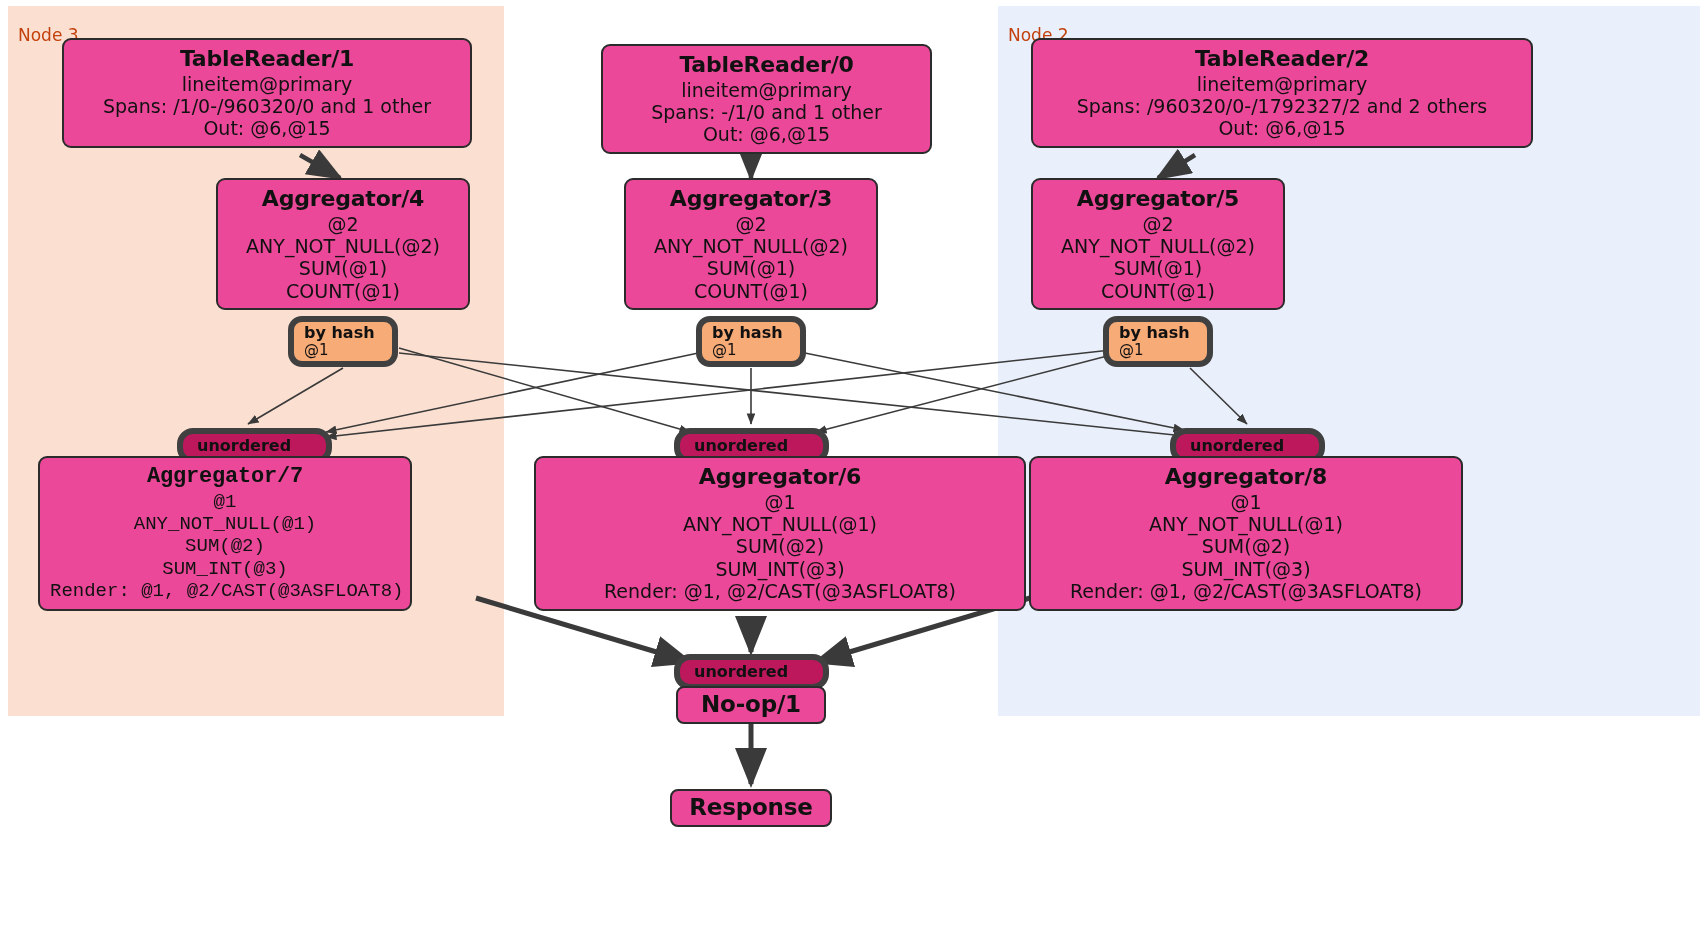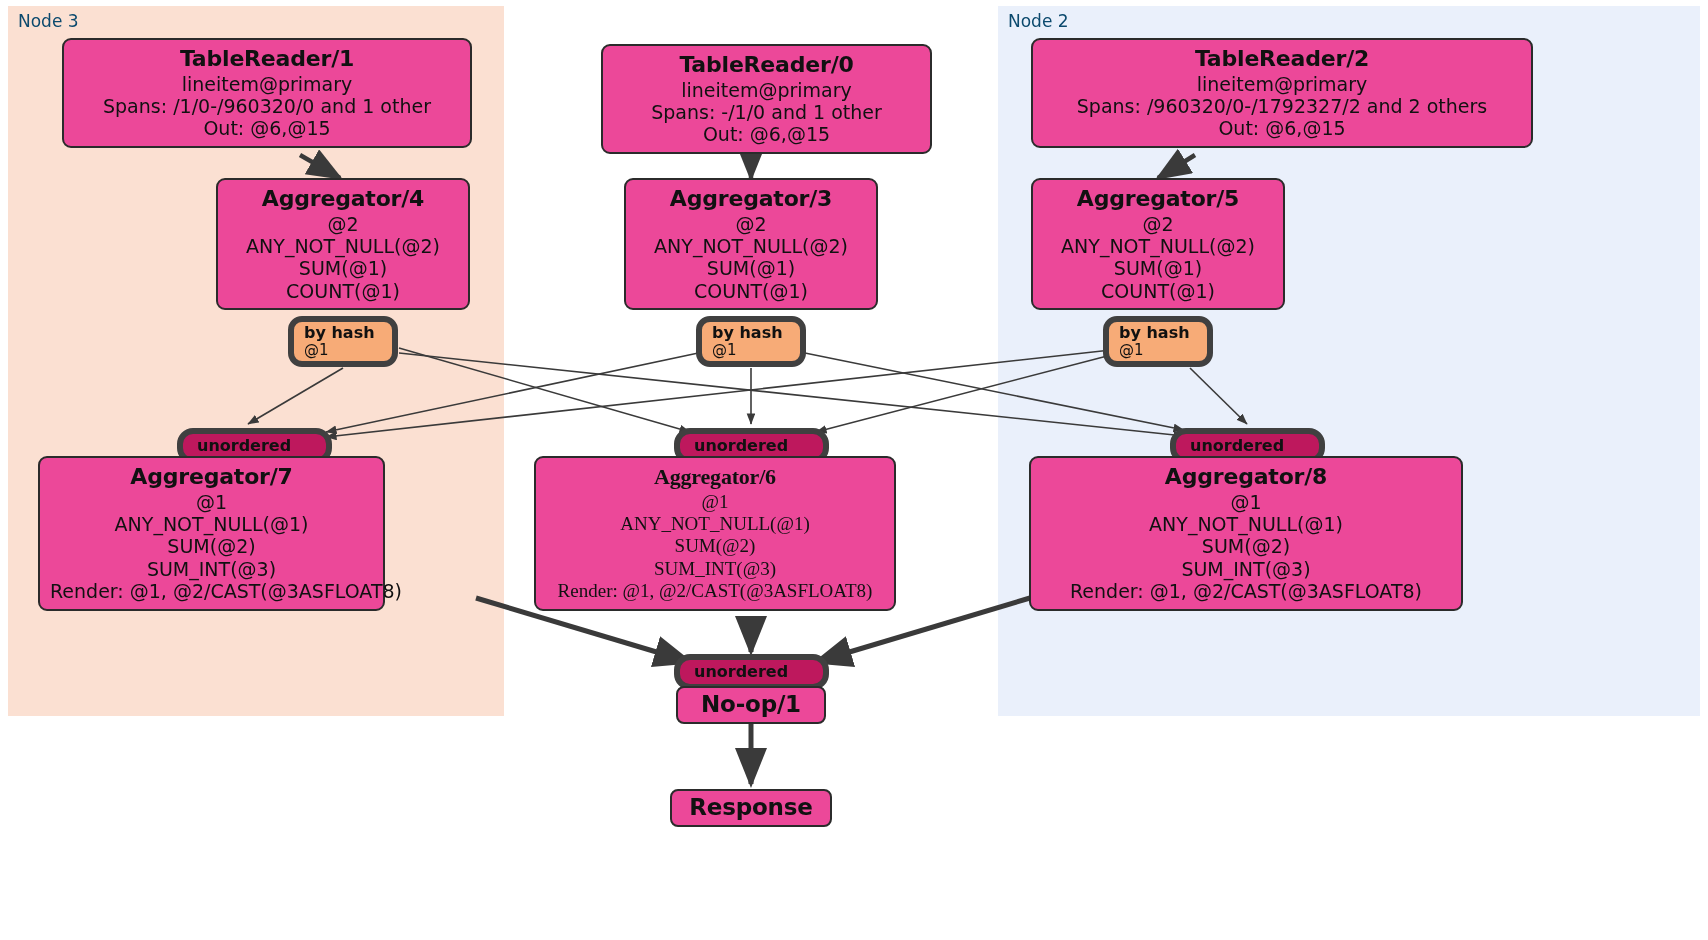--- a/index.html
+++ b/index.html
@@ -17,24 +17,24 @@
     background: #ffffff;
     overflow: hidden;
   }
   
   .node-panel {
     position: absolute;
     box-sizing: border-box;
   }
   .node-panel .node-label {
     position: absolute;
-    top: 6px;
+    top: 20px;
     left: 10px;
     font-size: 17px;
-    color: #0c4a6e;
+    color: #c2410c;
     line-height: 1.1;
     white-space: nowrap;
   }
   #panel-node3 { left: 8px;    top: 6px;  width: 496px; height: 710px; background: #fbe0d2; }
   #panel-node1 { left: 503px;  top: 6px;  width: 496px; height: 928px; background: #cddfea; }
   #panel-node2 { left: 998px;  top: 6px;  width: 702px; height: 710px; background: #eaf0fb; }
 
   
   #edges {
     position: absolute;
@@ -203,30 +203,30 @@
   <div class="badge unord" style="left:177px; top:428px; width:155px;">
     <span>unordered</span>
   </div>
   <div class="badge unord" style="left:674px; top:428px; width:155px;">
     <span>unordered</span>
   </div>
   <div class="badge unord" style="left:1170px; top:428px; width:155px;">
     <span>unordered</span>
   </div>
 
-  <div class="box" style="left:38px; top:456px; width:347px;">
+  <div class="box" style="left:38px; top:456px; width:374px;font-family:Liberation Mono, monospace;">
     <div class="title">Aggregator/7</div>
     <div class="line">@1</div>
     <div class="line">ANY_NOT_NULL(@1)</div>
     <div class="line">SUM(@2)</div>
     <div class="line">SUM_INT(@3)</div>
     <div class="line">Render: @1, @2/CAST(@3ASFLOAT8)</div>
   </div>
 
-  <div class="box" style="left:534px; top:456px; width:362px;font-family:Liberation Serif, serif;">
+  <div class="box" style="left:534px; top:456px; width:492px;">
     <div class="title">Aggregator/6</div>
     <div class="line">@1</div>
     <div class="line">ANY_NOT_NULL(@1)</div>
     <div class="line">SUM(@2)</div>
     <div class="line">SUM_INT(@3)</div>
     <div class="line">Render: @1, @2/CAST(@3ASFLOAT8)</div>
   </div>
 
   <div class="box" style="left:1029px; top:456px; width:434px;">
     <div class="title">Aggregator/8</div>

